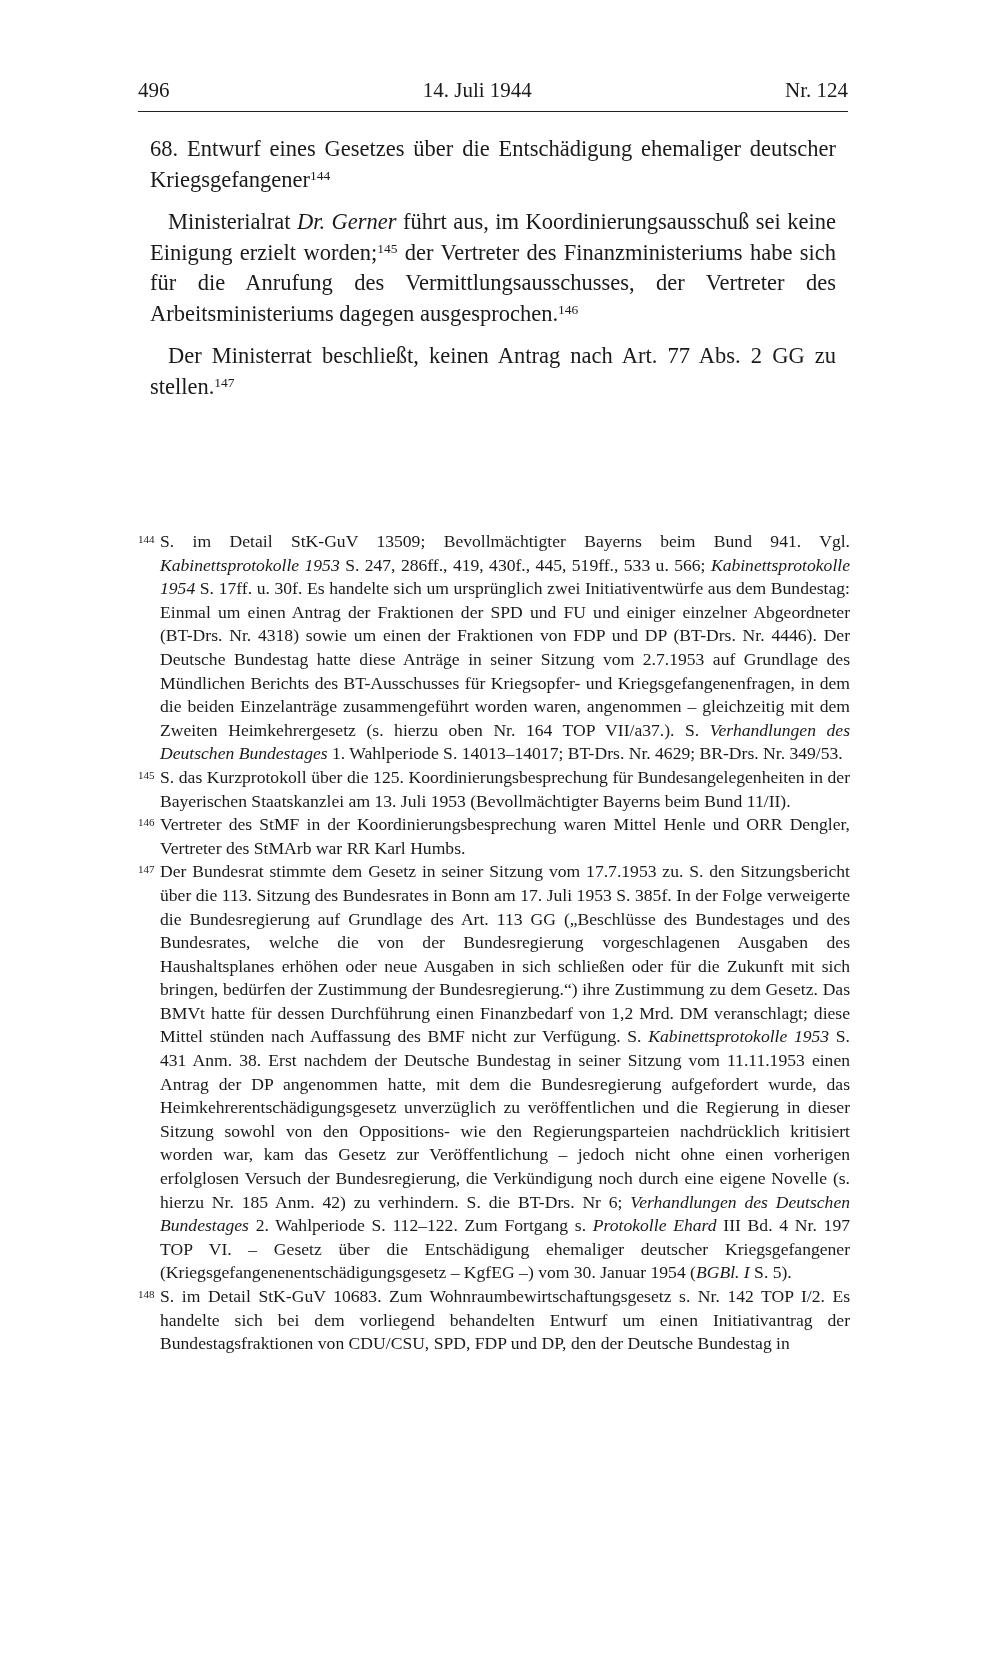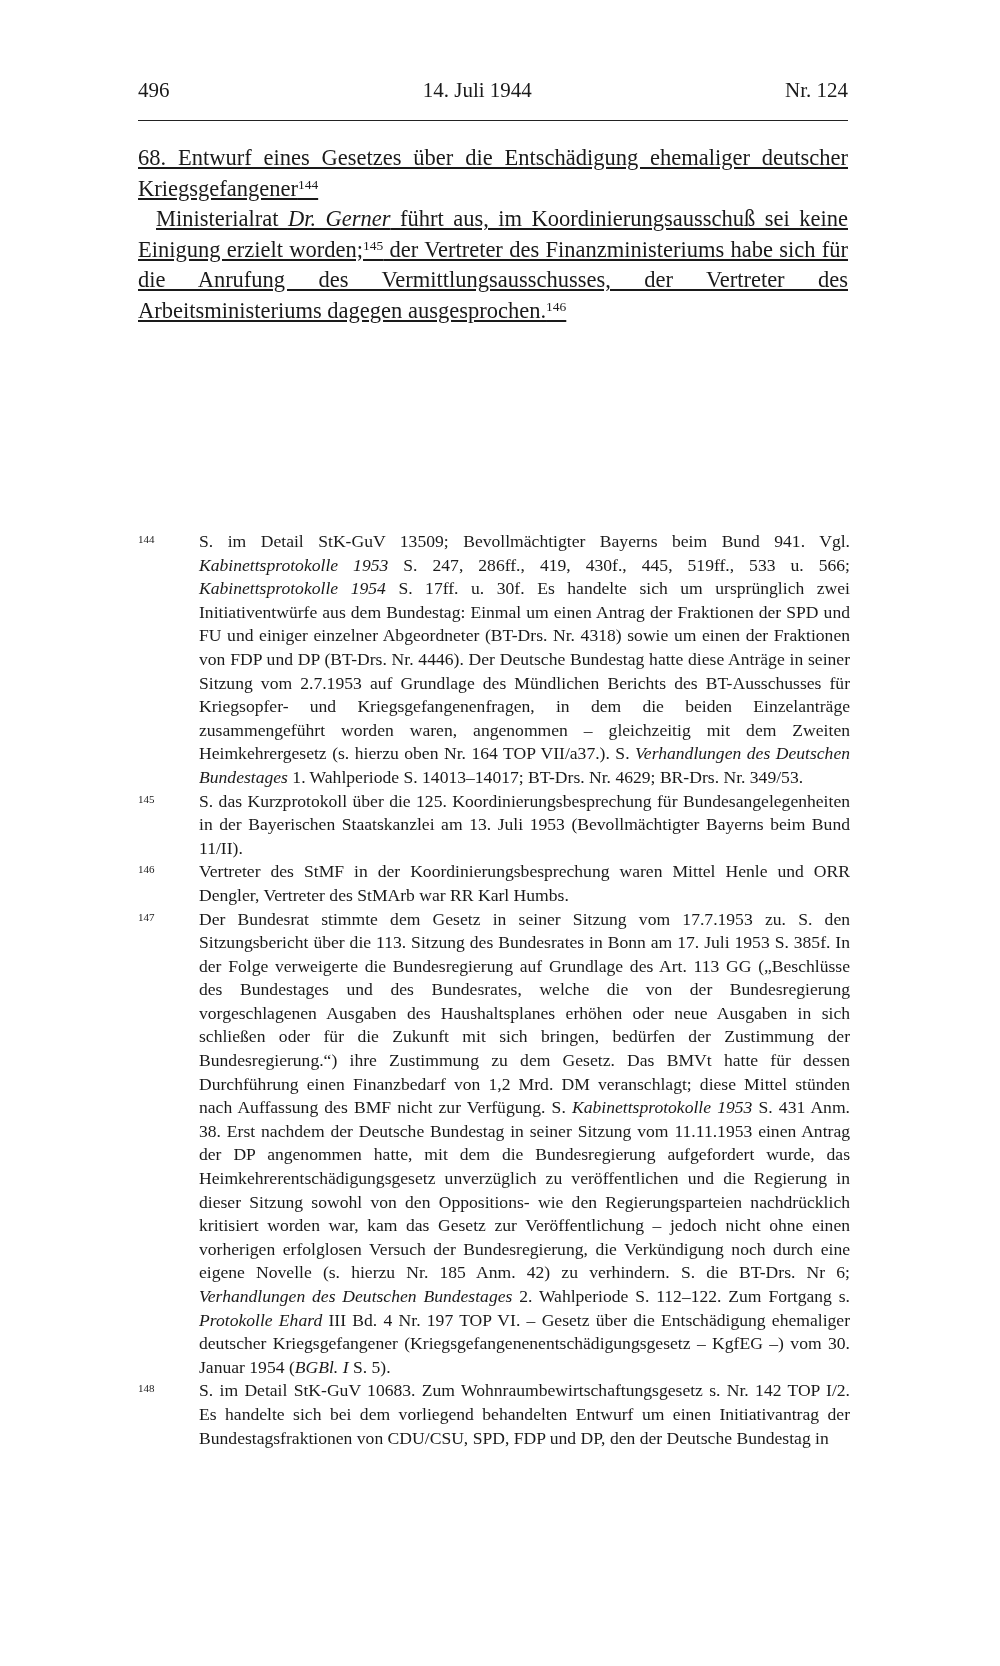--- a/index.html
+++ b/index.html
@@ -1,44 +1,45 @@
 <!DOCTYPE html>
 <html><head>
 <meta charset="utf-8">
 <style>
   html, body { margin: 0; padding: 0; background: #ffffff; }
   body { width: 1000px; height: 1666px; position: relative; overflow: hidden;
          font-family: "Liberation Serif", "DejaVu Serif", serif; color: #1a1a1a; }
   .page { position: absolute; left: 138px; top: 78px; width: 710px; }
   .running-head { display: flex; justify-content: space-between; align-items: baseline;
-                  font-size: 21px; padding-bottom: 17px; border-bottom: 1px solid #222; }
+                  font-size: 21px; padding-bottom: 8px; border-bottom: 1px solid #222; }
   .body-text { margin-top: 22px; font-size: 22.5px; line-height: 30.5px; text-align: justify; }
-  .body-text p { margin: 0; text-decoration: underline; }
+  .body-text p { margin: 12px; }
   .indent { text-indent: 18px; }
   sup { font-size: 60%; line-height: 0; vertical-align: 0.5em; }
   .footnotes { position: absolute; left: 138px; top: 530px; width: 712px;
                font-size: 17.6px; line-height: 23.6px; text-align: justify; }
   .fn { display: flex; margin: 0; }
   .fn-num { flex: 0 0 22px; font-size: 11px; line-height: 16px; padding-top: 1px; }
-  .fn-text { flex: 1; margin-left: 39px; }
+  .fn-text { flex: 1; }
   em { font-style: italic; }
 </style>
 </head>
 <body>
 
 <div class="page">
   <div class="running-head">
     <span>496</span>
     <span>14. Juli 1944</span>
     <span>Nr. 124</span>
   </div>
 
   <div class="body-text">
     <p><span>68. Entwurf eines Gesetzes über die Entschädigung ehemaliger deutscher Kriegsgefangener</span><sup>144</sup></p>
     <p class="indent"><span>Ministerialrat </span><em>Dr. Gerner</em><span> führt aus, im Koordinierungsausschuß sei keine Einigung erzielt worden;</span><sup>145</sup><span> der Vertreter des Finanzministeriums habe sich für die Anrufung des Vermittlungsausschusses, der Vertreter des Arbeitsministeriums dagegen ausgesprochen.</span><sup>146</sup></p>
+    <p class="indent"><span>Der Ministerrat beschließt, keinen Antrag nach Art. 77 Abs. 2 GG zu stellen.</span><sup>147</sup></p>
   </div>
 </div>
 
 <div class="footnotes">
   <div class="fn">
     <span class="fn-num">144</span>
     <span class="fn-text"><span>S. im Detail StK-GuV 13509; Bevollmächtigter Bayerns beim Bund 941. Vgl. </span><em>Kabinettsprotokolle 1953</em><span> S. 247, 286ff., 419, 430f., 445, 519ff., 533 u. 566; </span><em>Kabinettsprotokolle 1954</em><span> S. 17ff. u. 30f. Es handelte sich um ursprünglich zwei Initiativentwürfe aus dem Bundestag: Einmal um einen Antrag der Fraktionen der SPD und FU und einiger einzelner Abgeordneter (BT-Drs. Nr. 4318) sowie um einen der Fraktionen von FDP und DP (BT-Drs. Nr. 4446). Der Deutsche Bundestag hatte diese Anträge in seiner Sitzung vom 2.7.1953 auf Grundlage des Mündlichen Berichts des BT-Ausschusses für Kriegsopfer- und Kriegsgefangenenfragen, in dem die beiden Einzelanträge zusammengeführt worden waren, angenommen – gleichzeitig mit dem Zweiten Heimkehrergesetz (s. hierzu oben Nr. 164 TOP VII/a37.). S. </span><em>Verhandlungen des Deutschen Bundestages</em><span> 1. Wahlperiode S. 14013–14017; BT-Drs. Nr. 4629; BR-Drs. Nr. 349/53.</span></span>
   </div>
   <div class="fn">
     <span class="fn-num">145</span>

